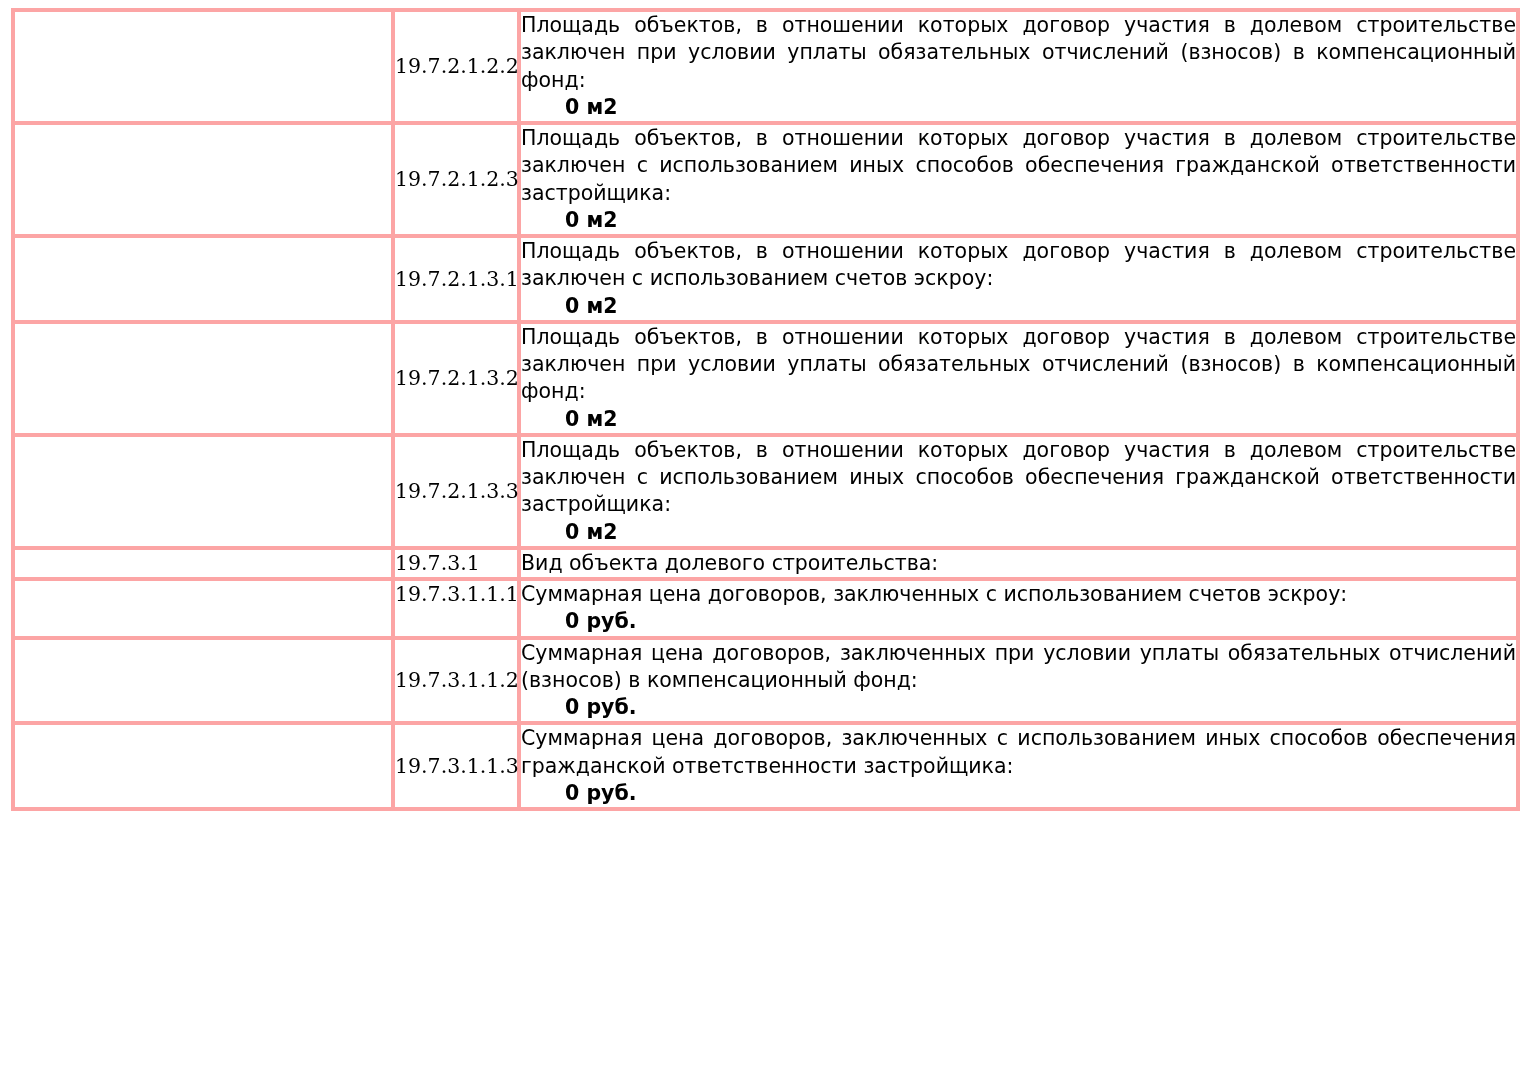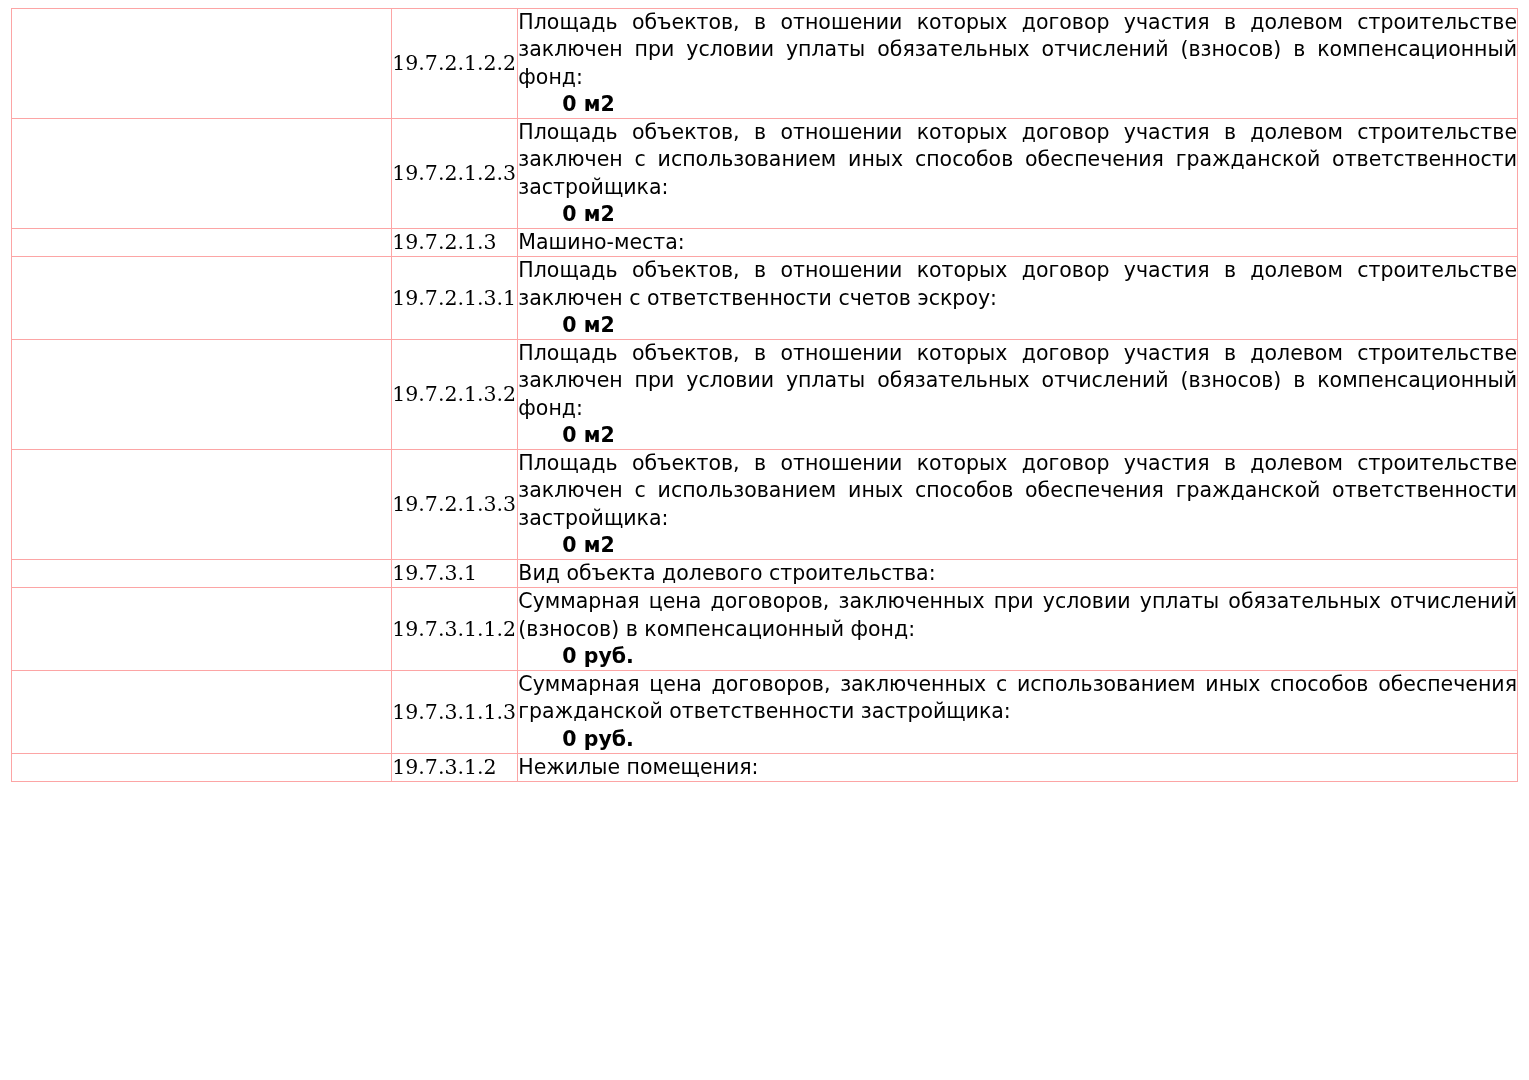--- a/index.html
+++ b/index.html
@@ -13,21 +13,21 @@
     font-family: "DejaVu Sans", sans-serif;
     color: #000000;
   }
   .doc-table {
     border-collapse: collapse;
     width: 1507px;
     margin: 8px 0 0 11px;
     table-layout: fixed;
   }
   .doc-table td {
-    border: 1px solid #fca5a5;
+    border: 4px solid #fca5a5;
     vertical-align: top;
     padding: 0;
   }
   .col-empty { width: 380px; }
   .col-code  { width: 126px; }
   .col-text  { width: 999px; }
 
   .cell-empty {
     height: 100%;
   }
@@ -88,37 +88,28 @@
           <div class="cell-empty"></div>
         </td>
         <td class="cell-code"><span>19.7.2.1.2.3</span></td>
         <td class="cell-text">
           <span class="line just">Площадь объектов, в отношении которых договор участия в долевом строительстве</span>
           <span class="line just">заключен с использованием иных способов обеспечения гражданской ответственности</span>
           <span class="line">застройщика:</span>
           <span class="value">0 м2</span>
         </td>
       </tr>
-      <tr>
-        <td>
-          <div class="cell-empty"></div>
-        </td>
-        <td class="cell-code"><span>19.7.2.1.3</span></td>
-        <td class="cell-text">
-          <span class="line">Машино-места:</span>
-        </td>
-      </tr>
       <tr class="row-tall">
         <td>
           <div class="cell-empty"></div>
         </td>
         <td class="cell-code"><span>19.7.2.1.3.1</span></td>
         <td class="cell-text">
           <span class="line just">Площадь объектов, в отношении которых договор участия в долевом строительстве</span>
-          <span class="line">заключен с ответственности счетов эскроу:</span>
+          <span class="line">заключен с использованием счетов эскроу:</span>
           <span class="value">0 м2</span>
         </td>
       </tr>
       <tr class="row-tall">
         <td>
           <div class="cell-empty"></div>
         </td>
         <td class="cell-code"><span>19.7.2.1.3.2</span></td>
         <td class="cell-text">
           <span class="line just">Площадь объектов, в отношении которых договор участия в долевом строительстве</span>
@@ -141,20 +132,30 @@
       </tr>
       <tr>
         <td>
           <div class="cell-empty"></div>
         </td>
         <td class="cell-code"><span>19.7.3.1</span></td>
         <td class="cell-text">
           <span class="line">Вид объекта долевого строительства:</span>
         </td>
       </tr>
+      <tr>
+        <td>
+          <div class="cell-empty"></div>
+        </td>
+        <td class="cell-code"><span>19.7.3.1.1.1</span></td>
+        <td class="cell-text">
+          <span class="line">Суммарная цена договоров, заключенных с использованием счетов эскроу:</span>
+          <span class="value">0 руб.</span>
+        </td>
+      </tr>
       <tr class="row-tall">
         <td>
           <div class="cell-empty"></div>
         </td>
         <td class="cell-code"><span>19.7.3.1.1.2</span></td>
         <td class="cell-text">
           <span class="line just">Суммарная цена договоров, заключенных при условии уплаты обязательных отчислений</span>
           <span class="line">(взносов) в компенсационный фонд:</span>
           <span class="value">0 руб.</span>
         </td>
@@ -163,23 +164,14 @@
         <td>
           <div class="cell-empty"></div>
         </td>
         <td class="cell-code"><span>19.7.3.1.1.3</span></td>
         <td class="cell-text">
           <span class="line just">Суммарная цена договоров, заключенных с использованием иных способов обеспечения</span>
           <span class="line">гражданской ответственности застройщика:</span>
           <span class="value">0 руб.</span>
         </td>
       </tr>
-      <tr>
-        <td>
-          <div class="cell-empty"></div>
-        </td>
-        <td class="cell-code"><span>19.7.3.1.2</span></td>
-        <td class="cell-text">
-          <span class="line">Нежилые помещения:</span>
-        </td>
-      </tr>
     </tbody>
 </table>
 
 </body></html>

